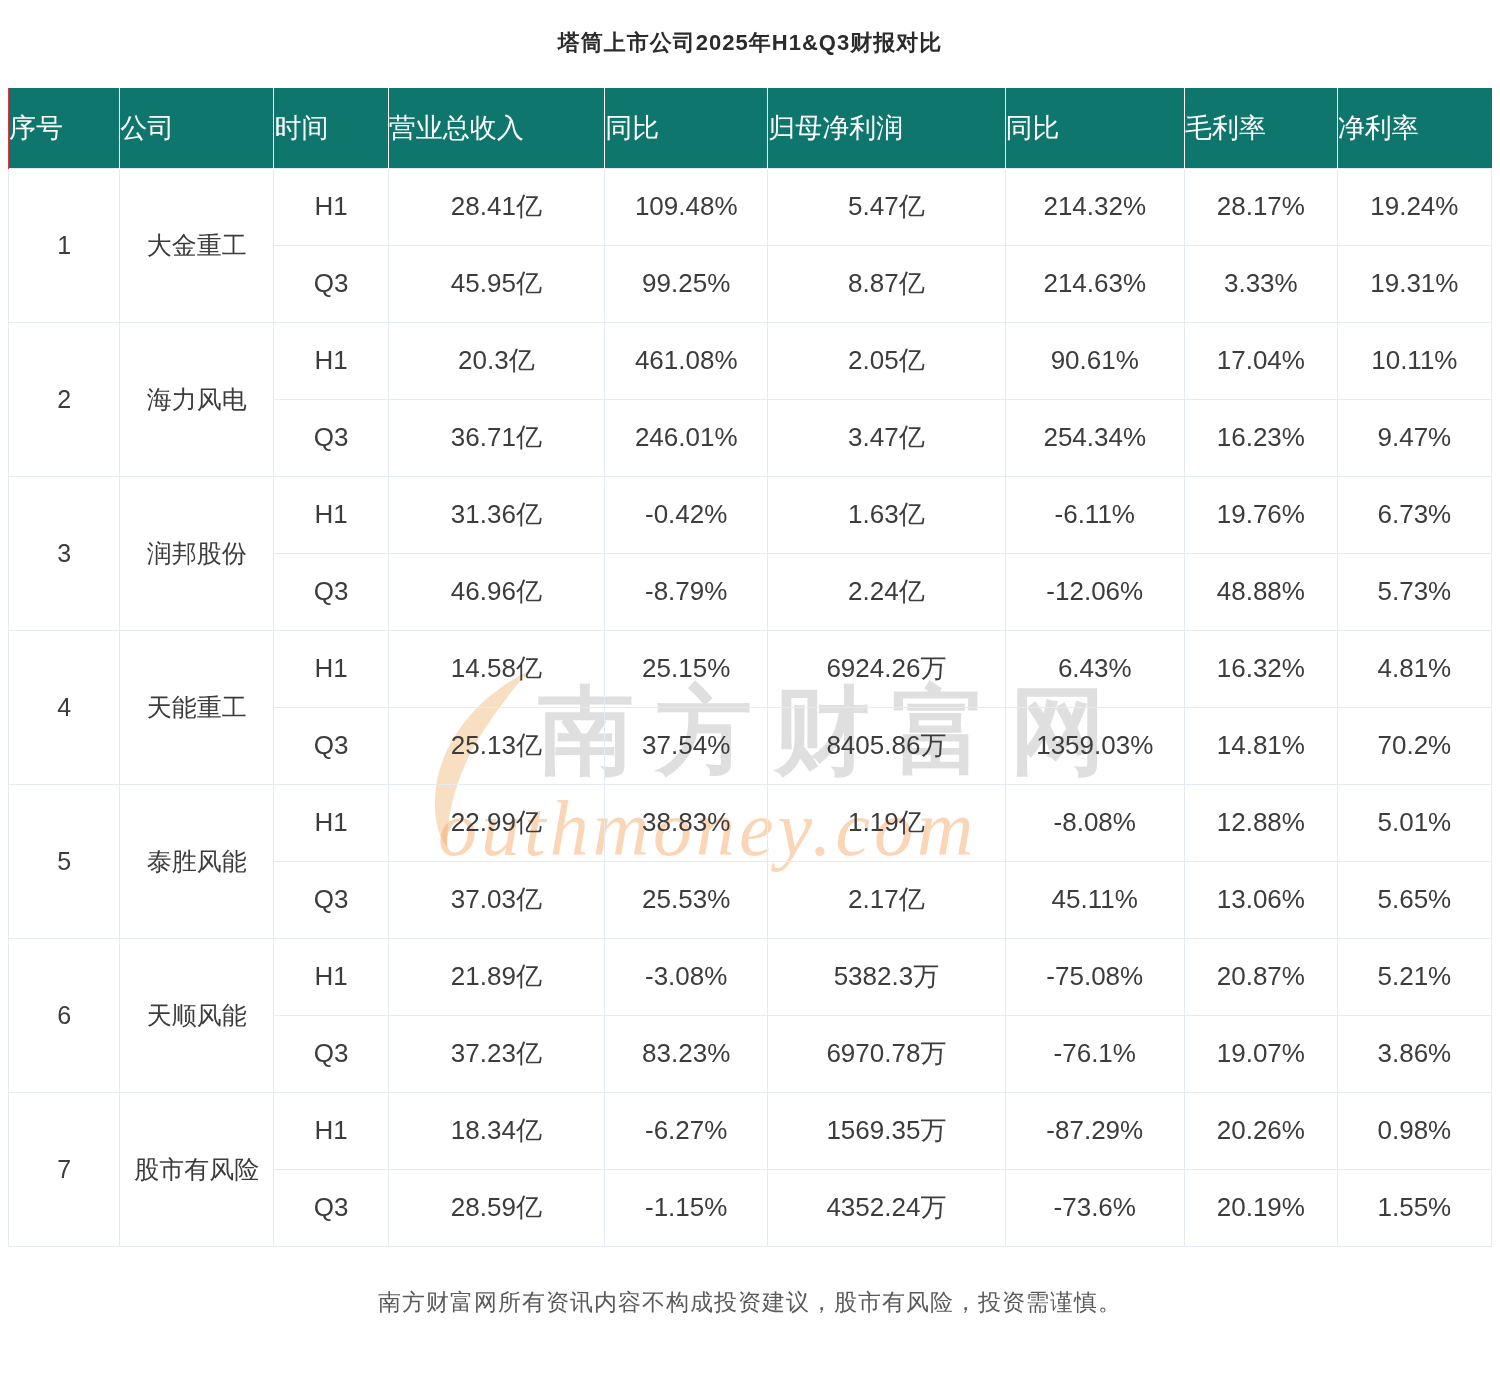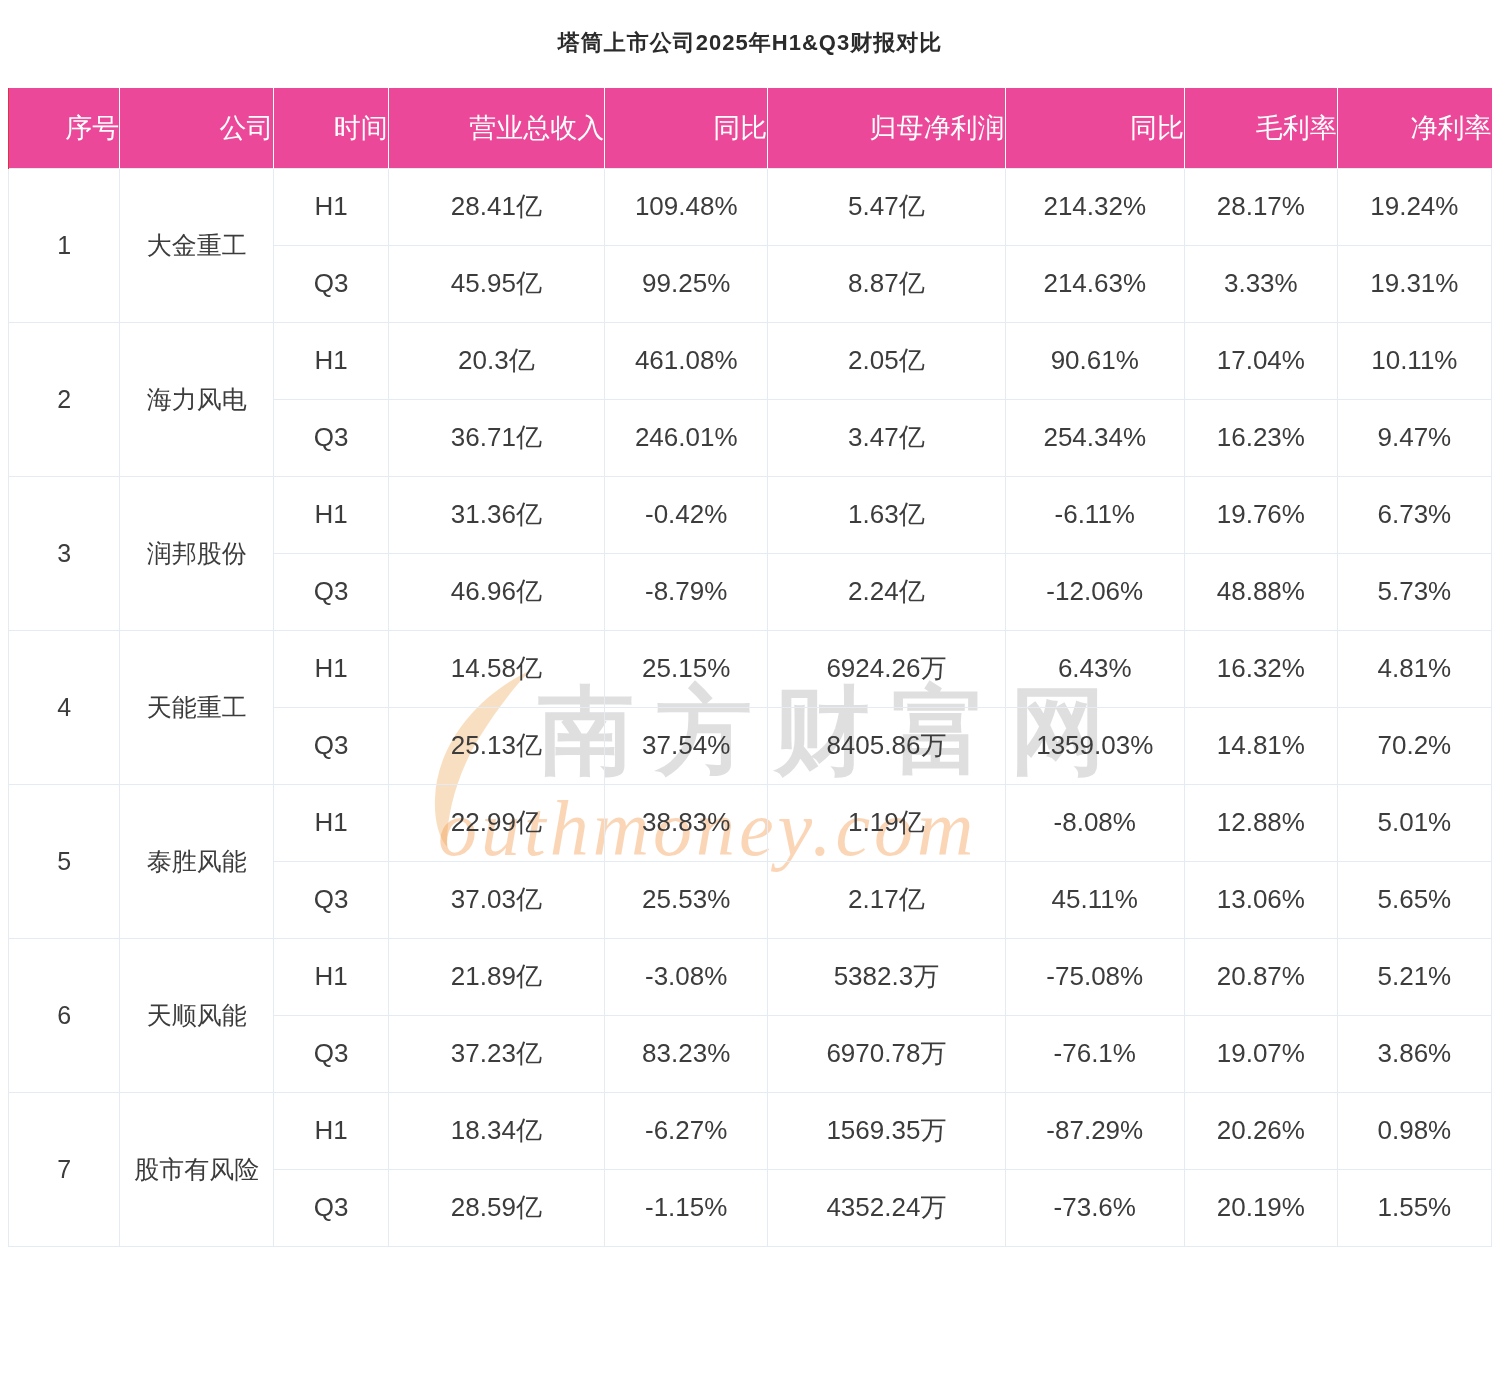--- a/index.html
+++ b/index.html
@@ -28,26 +28,26 @@
   table {
     width: 100%;
     border-collapse: collapse;
     table-layout: fixed;
     position: relative;
     z-index: 1;
     background: transparent;
   }
 
   thead th {
-    background: #ec4899;
+    background: #0f766e;
     color: #ffffff;
     font-size: 27px;
     font-weight: 500;
     height: 80px;
-    text-align: right;
+    text-align: left;
     vertical-align: middle;
     border-left: 1px solid #ffffff;
   }
   thead th:first-child { border-left: 1px solid #e0323c; }
 
   tbody td {
     border: 1px solid #e4ebf2;
     height: 77px;
     text-align: center;
     vertical-align: middle;
@@ -291,14 +291,15 @@
             <td class="cell-revenue-yoy">-1.15%</td>
             <td class="cell-net-profit">4352.24万</td>
             <td class="cell-profit-yoy">-73.6%</td>
             <td class="cell-gross-margin">20.19%</td>
             <td class="cell-net-margin">1.55%</td>
           </tr>
         </tbody>
     </table>
   </div>
 
+  <div class="footer">南方财富网所有资讯内容不构成投资建议，股市有风险，投资需谨慎。</div>
 
 </div>
 
 </body></html>

